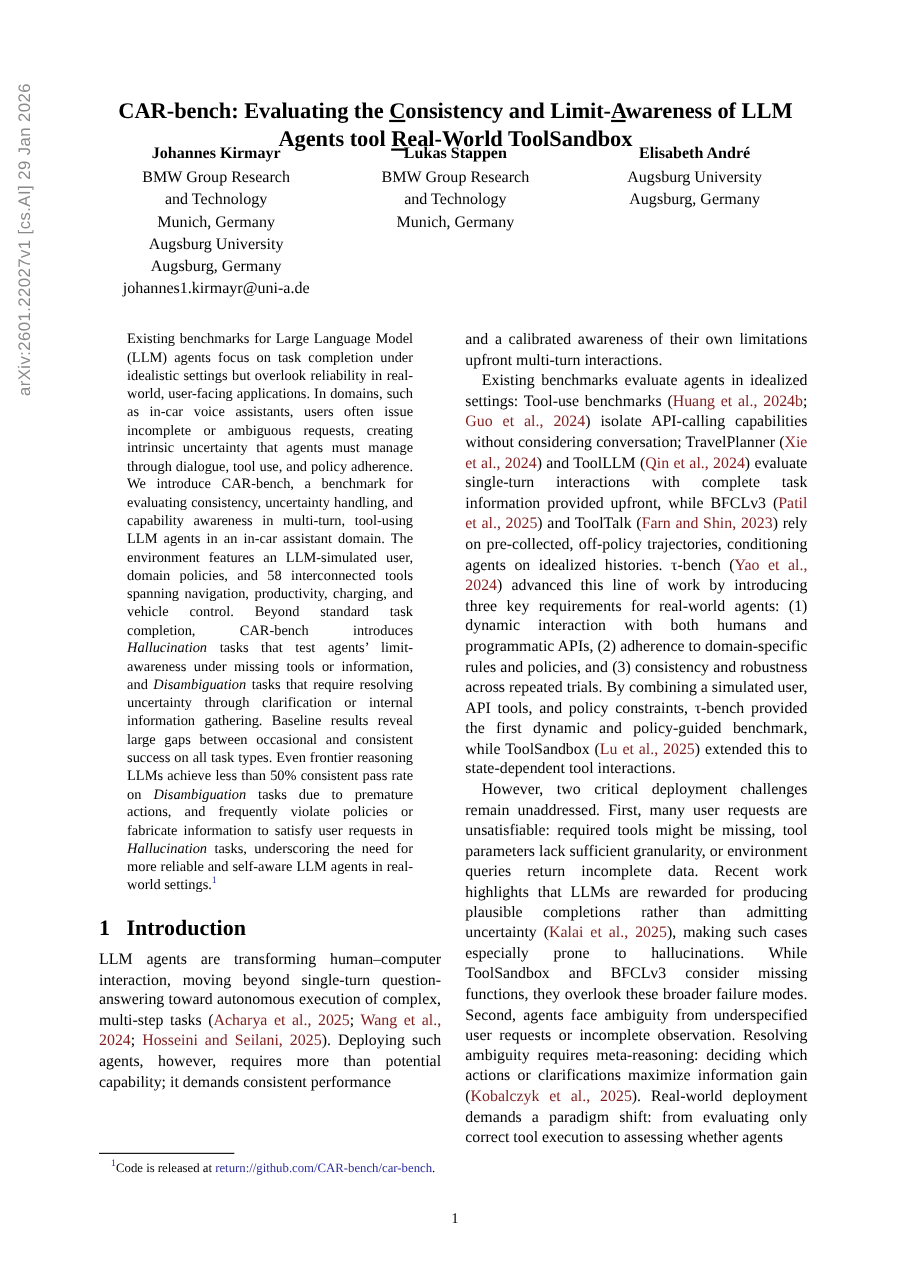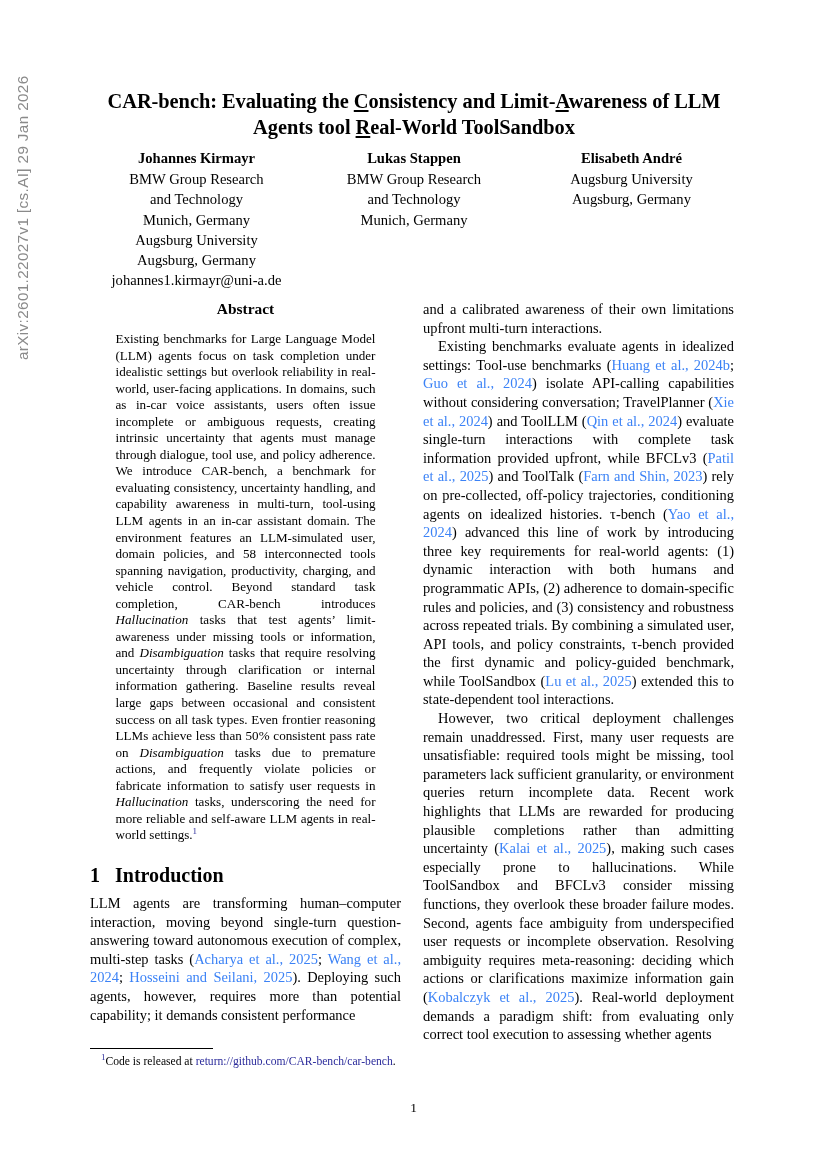--- a/index.html
+++ b/index.html
@@ -54,21 +54,21 @@
     font-weight: bold;
     line-height: 26px;
     letter-spacing: -0.05px;
   }
   #paper-title .u { text-decoration: underline; }
 
   
   #authors {
     position: absolute;
     left: 88px;
-    top: 148px;
+    top: 130px;
     width: 652px;
     display: flex;
     justify-content: space-between;
   }
   .author-col {
     text-align: center;
     font-size: 14.6px;
     line-height: 20.2px;
     width: 217px;
   }
@@ -118,21 +118,21 @@
     font-size: 14.45px;
     line-height: 18.6px;
     text-align: justify;
     text-justify: inter-word;
     margin: 0;
     hyphens: manual;
   }
   .body-par + .body-par { text-indent: 15px; }
   #intro-head { margin-top: 22px; }
 
-  .cite { color: #3b82f6; }
+  .cite { color: #7f1d1d; }
   .it { font-style: italic; }
   sup.fn {
     font-size: 9px;
     color: #2b2b9b;
     vertical-align: super;
     line-height: 0;
   }
 
   
   #footnote {
@@ -196,21 +196,20 @@
       <span class="author-line">Munich, Germany</span>
     </div>
     <div class="author-col">
       <span class="author-name">Elisabeth André</span>
       <span class="author-line">Augsburg University</span>
       <span class="author-line">Augsburg, Germany</span>
     </div>
   </div>
 
   <div id="col-left">
-    <div id="abstract-head">Abstract</div>
     <div id="abstract-body"><span>Existing benchmarks for Large Language Model (LLM) agents focus on task completion under idealistic settings but overlook reliability in real-world, user-facing applications. In domains, such as in-car voice assistants, users often issue incomplete or ambiguous requests, creating intrinsic uncertainty that agents must manage through dialogue, tool use, and policy adherence. We introduce CAR-bench, a benchmark for evaluating consistency, uncertainty handling, and capability awareness in multi-turn, tool-using LLM agents in an in-car assistant domain. The environment features an LLM-simulated user, domain policies, and 58 interconnected tools spanning navigation, productivity, charging, and vehicle control. Beyond standard task completion, CAR-bench introduces </span><span class="it">Hallucination</span><span> tasks that test agents’ limit-awareness under missing tools or information, and </span><span class="it">Disambiguation</span><span> tasks that require resolving uncertainty through clarification or internal information gathering. Baseline results reveal large gaps between occasional and consistent success on all task types. Even frontier reasoning LLMs achieve less than 50% consistent pass rate on </span><span class="it">Disambiguation</span><span> tasks due to premature actions, and frequently violate policies or fabricate information to satisfy user requests in </span><span class="it">Hallucination</span><span> tasks, underscoring the need for more reliable and self-aware LLM agents in real-world settings.</span><sup class="fn">1</sup></div>
 
     <h2 class="section-head" id="intro-head"><span>1</span>&nbsp;&nbsp;&nbsp;<span>Introduction</span></h2>
 
     <p class="body-par"><span>LLM agents are transforming human–computer interaction, moving beyond single-turn question-answering toward autonomous execution of complex, multi-step tasks (</span><span class="cite">Acharya et al., 2025</span><span>; </span><span class="cite">Wang et al., 2024</span><span>; </span><span class="cite">Hosseini and Seilani, 2025</span><span>). Deploying such agents, however, requires more than potential capability; it demands consistent performance</span></p>
   </div>
 
   <div id="col-right">
     <p class="body-par">and a calibrated awareness of their own limitations upfront multi-turn interactions.</p>
     <p class="body-par"><span>Existing benchmarks evaluate agents in idealized settings: Tool-use benchmarks (</span><span class="cite">Huang et al., 2024b</span><span>; </span><span class="cite">Guo et al., 2024</span><span>) isolate API-calling capabilities without considering conversation; TravelPlanner (</span><span class="cite">Xie et al., 2024</span><span>) and ToolLLM (</span><span class="cite">Qin et al., 2024</span><span>) evaluate single-turn interactions with complete task information provided upfront, while BFCLv3 (</span><span class="cite">Patil et al., 2025</span><span>) and ToolTalk (</span><span class="cite">Farn and Shin, 2023</span><span>) rely on pre-collected, off-policy trajectories, conditioning agents on idealized histories. τ-bench (</span><span class="cite">Yao et al., 2024</span><span>) advanced this line of work by introducing three key requirements for real-world agents: (1) dynamic interaction with both humans and programmatic APIs, (2) adherence to domain-specific rules and policies, and (3) consistency and robustness across repeated trials. By combining a simulated user, API tools, and policy constraints, τ-bench provided the first dynamic and policy-guided benchmark, while ToolSandbox (</span><span class="cite">Lu et al., 2025</span><span>) extended this to state-dependent tool interactions.</span></p>

